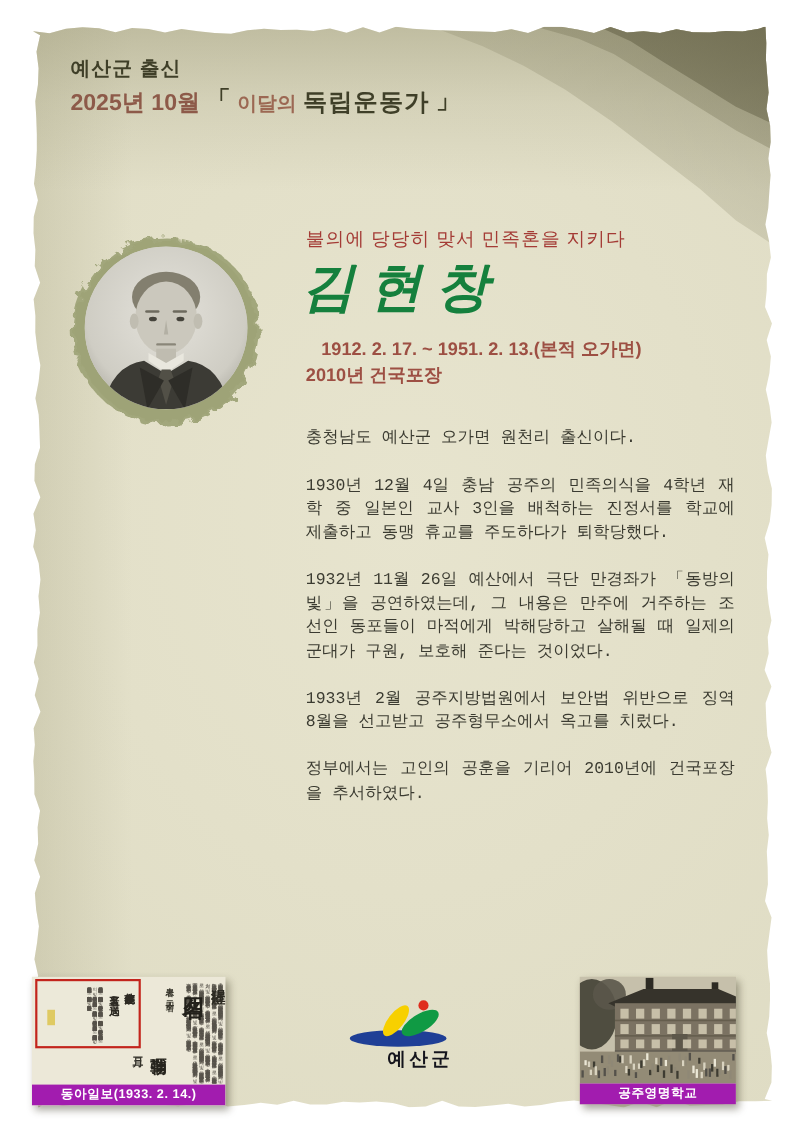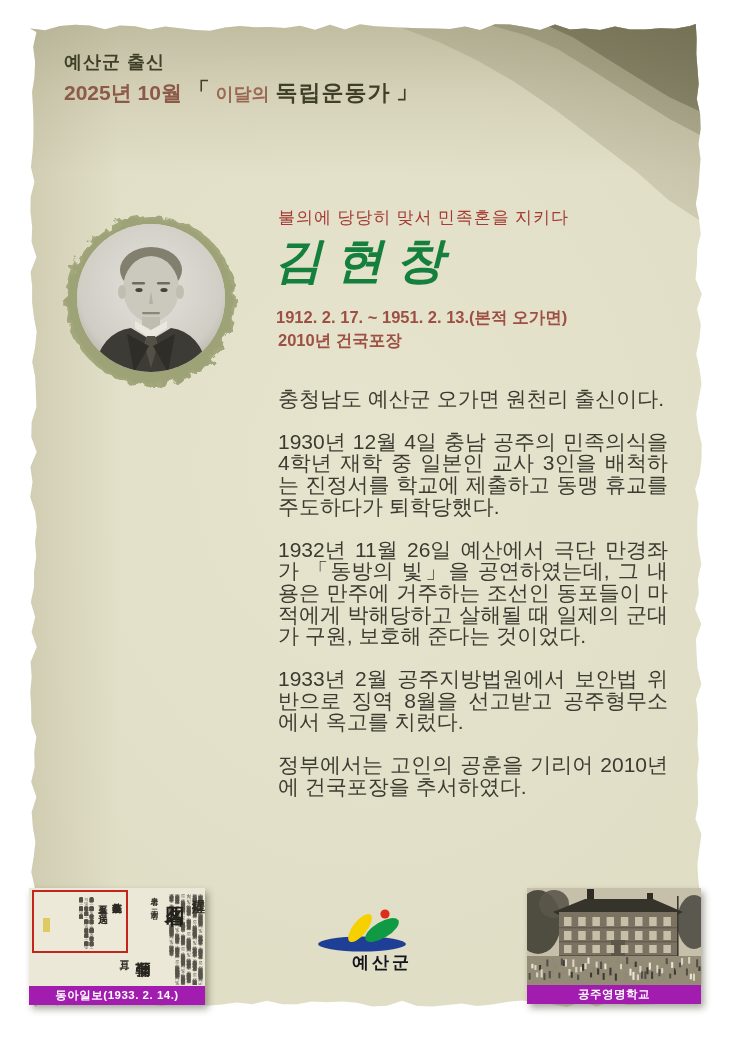--- a/index.html
+++ b/index.html
@@ -28,25 +28,25 @@
   .h-bracket{color:#3f3f28;font-weight:bold;font-size:22px;vertical-align:2px;}
   .h-small{color:#9c6853;font-size:18px;}
   .h-big{color:#3f3f28;font-size:22px;letter-spacing:1px;}
   
   .brush{position:absolute;left:58px;top:207px;width:186px;height:186px;}
   .photo{position:absolute;left:77px;top:224px;width:148px;height:148px;border-radius:50%;overflow:hidden;background:#d8d6cf;}
   
   .tagline{position:absolute;left:278px;top:206px;font-size:17px;font-weight:normal;color:#a43b35;
            font-family:"Liberation Serif","DejaVu Serif",serif;letter-spacing:1px;}
   .name{position:absolute;left:274px;top:229px;font-size:48px;font-weight:900;color:#15803d;letter-spacing:13px;font-style:italic;}
-  .lifespan{position:absolute;left:276px;top:307px;font-size:16.5px;font-weight:bold;color:#9d4f43;}
+  .lifespan{position:absolute;left:292px;top:307px;font-size:16.5px;font-weight:bold;color:#9d4f43;}
   .honor{position:absolute;left:278px;top:330px;font-size:16.5px;font-weight:bold;color:#9d4f43;}
   
-  .body-text{position:absolute;left:278px;top:388px;width:390px;font-size:21px;line-height:21.7px;
-             color:#3b3b31;text-align:justify;word-break:break-all;}
+  .body-text{position:absolute;left:278px;top:388px;width:390px;font-size:15px;line-height:21.7px;
+             color:#3b3b31;text-align:justify;word-break:break-all;font-family:Liberation Mono, monospace;}
   .body-text p{margin:0 0 21px 0;}
   
   .cap{position:absolute;left:0;bottom:0;width:100%;height:19px;background:#a21caf;color:#ffffff;
        font-size:11.5px;font-weight:bold;line-height:19px;text-align:center;letter-spacing:.5px;}
   
   .newspaper{position:absolute;left:29px;top:888px;width:176px;height:117px;background:#ece8d8;
              box-shadow:3px 4px 7px rgba(40,35,15,.40);overflow:hidden;}
   .vert{writing-mode:vertical-rl;text-orientation:upright;}
   .np-fill{position:absolute;top:2px;right:2px;bottom:20px;left:2px;font-size:4.6px;line-height:5.8px;
            color:#56524a;overflow:hidden;letter-spacing:.5px;z-index:0;}
@@ -61,21 +61,21 @@
                color:#56524a;overflow:hidden;}
   .np-hl{position:absolute;left:9px;top:26px;width:7px;height:14px;background:#ddc44c;opacity:.85;}
   .np-l1{position:absolute;left:104px;top:62px;font-size:15px;font-weight:bold;color:#26241d;background:#ece8d8;z-index:1;}
   .np-l2{position:absolute;left:88px;top:65px;font-size:10px;font-weight:bold;color:#33312a;background:#ece8d8;z-index:1;}
   .np-cap{z-index:3;}
   
   .logo{position:absolute;left:316px;top:902px;width:96px;height:52px;}
   .logo-label{position:absolute;left:316px;top:951px;width:96px;text-align:right;font-size:17px;font-weight:bold;
               letter-spacing:3px;color:#14141c;font-family:"Liberation Serif","DejaVu Serif",serif;}
   
-  .school{position:absolute;left:527px;top:888px;width:174px;height:116px;background:#c9c3ae;
+  .school{position:absolute;left:527px;top:888px;width:142px;height:116px;background:#c9c3ae;
           box-shadow:3px 4px 7px rgba(40,35,15,.40);overflow:hidden;}
 </style>
 </head>
 <body>
 
 <div class="page">
 
   <div class="paper" style="clip-path: polygon(0px 4.5px, 15px 6.3px, 30px 2.1px, 45px 0.7px, 60px 1.6px, 75px 5.3px, 90px 1.4px, 105px 2.3px, 120px 5.6px, 135px 2.4px, 150px 4.3px, 165px 5.9px, 180px 6.7px, 195px 3.6px, 210px 2.1px, 225px 3.2px, 240px 3.1px, 255px 4.1px, 270px 1.8px, 285px 5.7px, 300px 0.8px, 315px 5.5px, 330px 0.3px, 345px 2.2px, 360px 3.1px, 375px 3.8px, 390px 4.2px, 405px 4.6px, 420px 5.1px, 435px 2.6px, 450px 5.9px, 465px 0.3px, 480px 0.4px, 495px 2.9px, 510px 6.1px, 525px 0.6px, 540px 5.5px, 555px 4.5px, 570px 6px, 585px 2.6px, 600px 5.4px, 615px 5.5px, 630px 4.2px, 645px 4.7px, 660px 2.1px, 665.8px 0px, 666.6px 15px, 666.3px 30px, 667.5px 45px, 668.7px 60px, 666.8px 75px, 670.1px 90px, 670.6px 105px, 668.5px 120px, 670.5px 135px, 669.4px 150px, 668.4px 165px, 665.8px 180px, 669.1px 195px, 670.8px 210px, 667.2px 225px, 667px 240px, 665.5px 255px, 671.8px 270px, 667px 285px, 670.8px 300px, 669.5px 315px, 666.2px 330px, 669.6px 345px, 671.5px 360px, 668.8px 375px, 666.2px 390px, 668px 405px, 671.7px 420px, 671.5px 435px, 669.8px 450px, 665.2px 465px, 668.6px 480px, 667.3px 495px, 667.2px 510px, 668.7px 525px, 671.3px 540px, 667.9px 555px, 668.8px 570px, 665.1px 585px, 671.3px 600px, 666px 615px, 666.6px 630px, 667.6px 645px, 671.4px 660px, 666px 675px, 667.7px 690px, 668.1px 705px, 667.4px 720px, 668.9px 735px, 667.1px 750px, 667.9px 765px, 668.1px 780px, 665.5px 795px, 671.4px 810px, 669.4px 825px, 667.4px 840px, 668.2px 855px, 670px 870px, 670px 885px, 669.3px 900px, 667px 915px, 670.2px 930px, 671.7px 945px, 671.3px 960px, 665.2px 975px, 672px 976.6px, 657px 977.1px, 642px 977.1px, 627px 980.1px, 612px 980.5px, 597px 980.9px, 582px 976.1px, 567px 982.5px, 552px 977.7px, 537px 982.9px, 522px 980.3px, 507px 978.6px, 492px 976.5px, 477px 977.9px, 462px 980.6px, 447px 982px, 432px 979.4px, 417px 981px, 402px 982.4px, 387px 981.9px, 372px 976.7px, 357px 981.8px, 342px 982.5px, 327px 978.8px, 312px 977.4px, 297px 978.2px, 282px 977.5px, 267px 980.2px, 252px 980.2px, 237px 976.7px, 222px 980.3px, 207px 978.5px, 192px 980.6px, 177px 981.8px, 162px 977.2px, 147px 979.3px, 132px 981.7px, 117px 980.3px, 102px 976.9px, 87px 977.2px, 72px 978.1px, 57px 977.4px, 42px 979.3px, 27px 981.5px, 12px 977.8px, 4.9px 983px, 2.4px 968px, 0.6px 953px, 5.3px 938px, 3.4px 923px, 1.8px 908px, 0.8px 893px, 0.5px 878px, 4.7px 863px, 1.3px 848px, 3.7px 833px, 5.4px 818px, 2.9px 803px, 1.7px 788px, 6.5px 773px, 1.2px 758px, 4.7px 743px, 4.2px 728px, 6.4px 713px, 1.3px 698px, 1.2px 683px, 0.3px 668px, 1.7px 653px, 0.6px 638px, 6.8px 623px, 1.6px 608px, 5.2px 593px, 0.8px 578px, 4.1px 563px, 4px 548px, 6.3px 533px, 5px 518px, 6.8px 503px, 5.2px 488px, 0.2px 473px, 2.6px 458px, 0.4px 443px, 6.7px 428px, 1.3px 413px, 1.7px 398px, 6.4px 383px, 5.9px 368px, 5.2px 353px, 2.2px 338px, 5.1px 323px, 6.7px 308px, 3.9px 293px, 2.1px 278px, 2.2px 263px, 0.6px 248px, 6.5px 233px, 1.6px 218px, 2.2px 203px, 0.5px 188px, 0.7px 173px, 4.5px 158px, 0.9px 143px, 2.6px 128px, 3.5px 113px, 3.5px 98px, 3px 83px, 2.1px 68px, 4.5px 53px, 5.1px 38px, 3.2px 23px, 6.5px 8px);">
     <div class="wash wash-a"></div>
     <div class="wash wash-b"></div>

